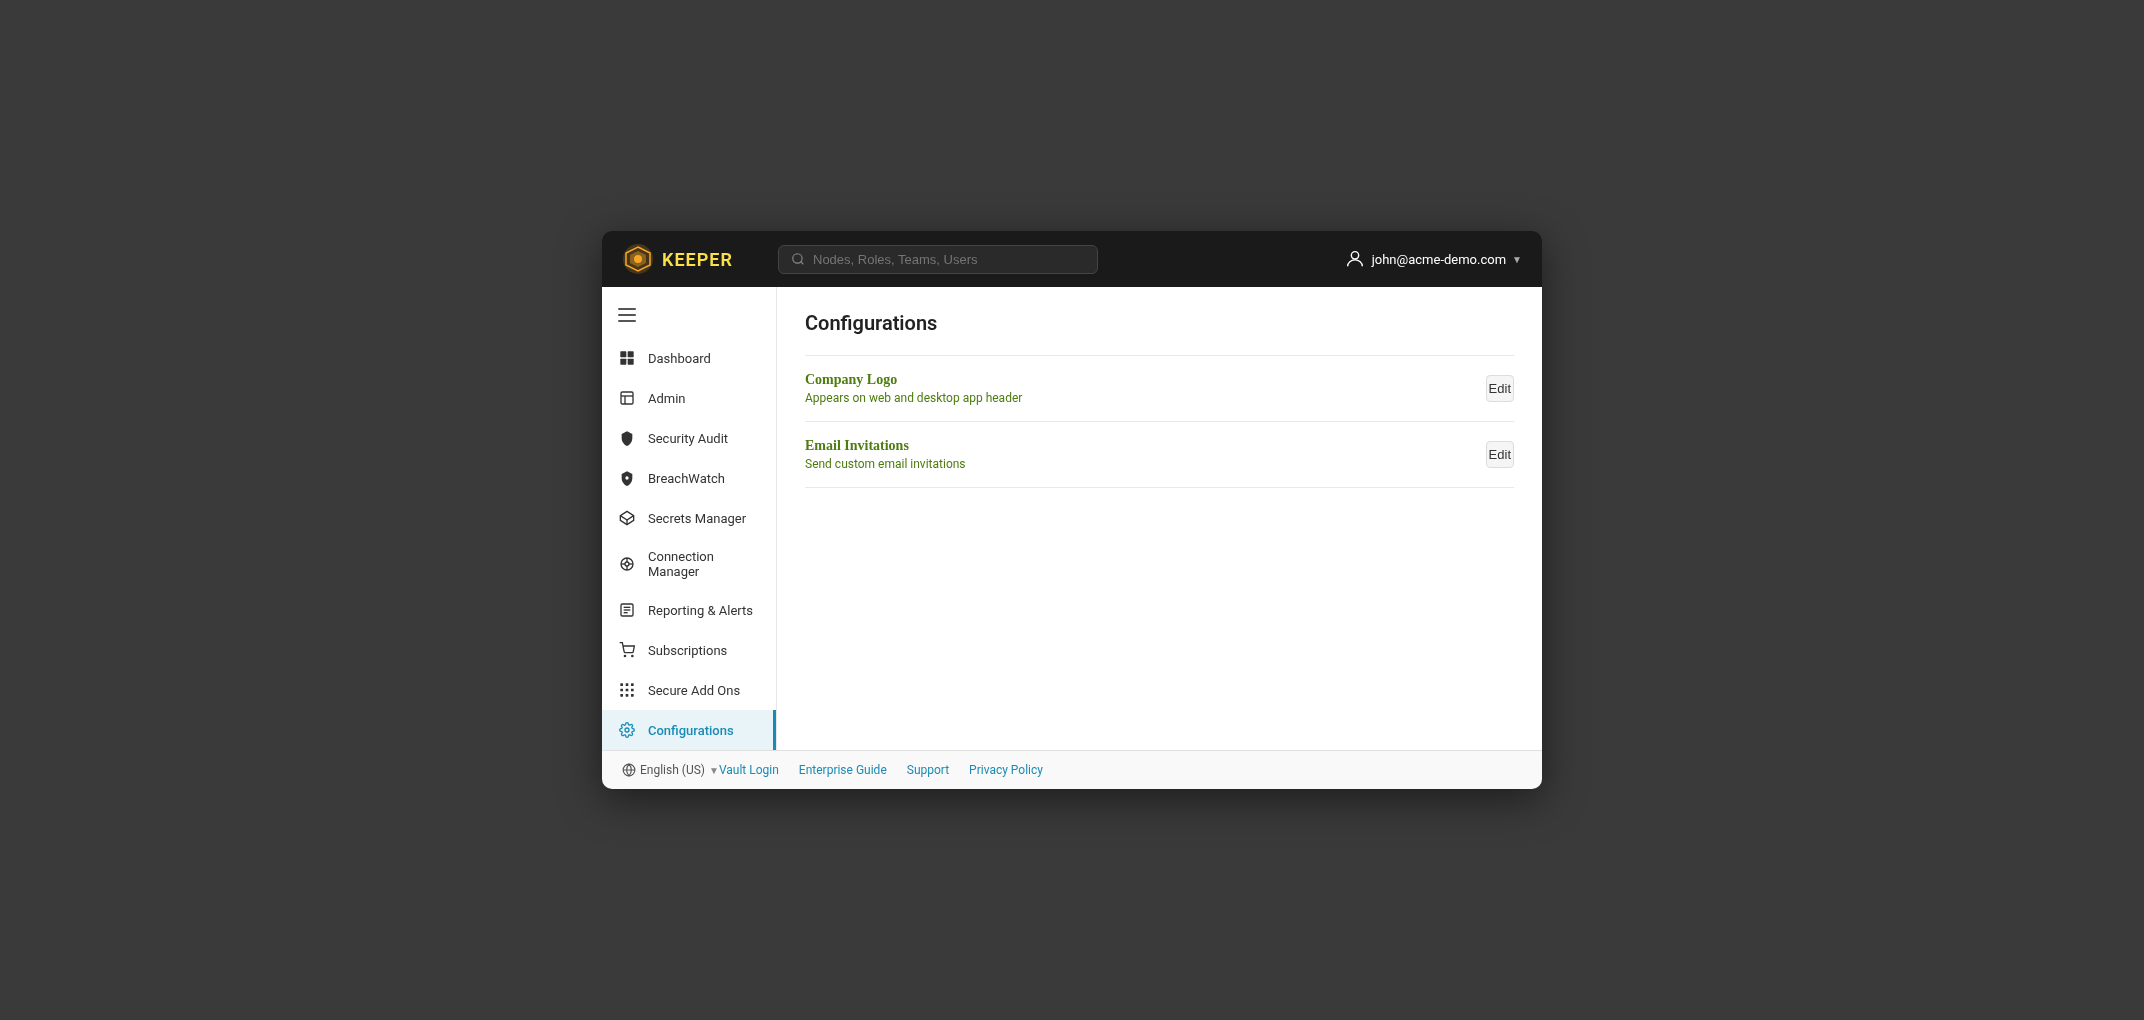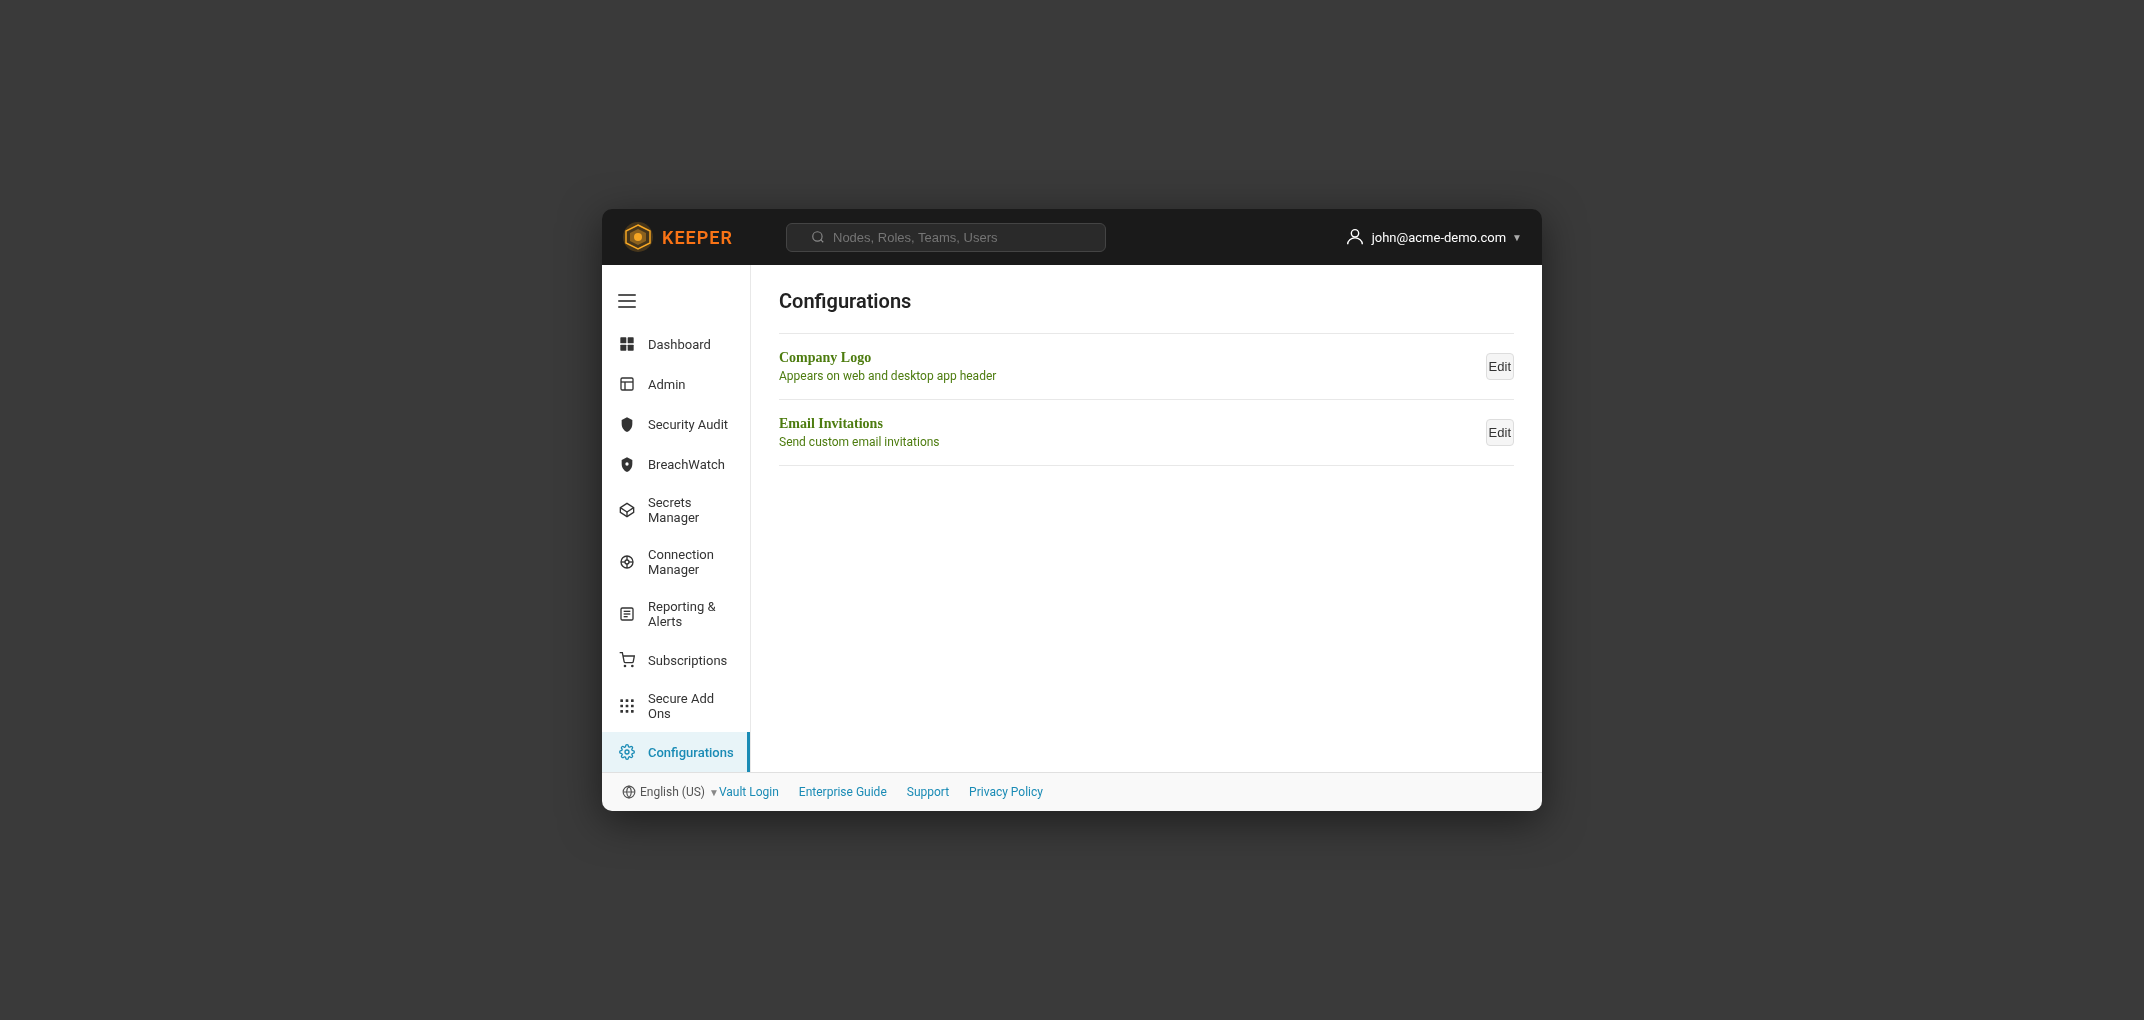--- a/index.html
+++ b/index.html
@@ -33,36 +33,36 @@
       display: flex;
       align-items: center;
       gap: 8px;
       min-width: 140px;
     }
     .logo-icon {
       width: 32px;
       height: 32px;
     }
     .logo-text {
-      color: #f97316;
+      color: #fde047;
       font-size: 18px;
       font-weight: 600;
       letter-spacing: 1px;
     }
     .search-bar {
       flex: 1;
       max-width: 320px;
       background: #2a2a2a;
       border: 1px solid #444;
       border-radius: 6px;
       display: flex;
       align-items: center;
-      padding: 6px 24px;
+      padding: 6px 12px;
       gap: 8px;
-      margin: 0 auto 0 8px;
+      margin: 0 auto 0 0;
     }
     .search-input {
       background: transparent;
       border: none;
       outline: none;
       color: #aaa;
       font-size: 13px;
       width: 100%;
     }
     .search-icon-svg {
@@ -87,26 +87,26 @@
       color: #aaa;
     }
     
     .main-layout {
       display: flex;
       flex: 1;
       background: #f5f5f5;
     }
     
     .sidebar {
-      width: 149px;
+      width: 175px;
       background: #ffffff;
       border-right: 1px solid #e8e8e8;
       display: flex;
       flex-direction: column;
-      padding-top: 16px;
+      padding-top: 8px;
     }
     .sidebar-hamburger {
       padding: 12px 16px;
       cursor: pointer;
       color: #555;
       font-size: 16px;
     }
     .sidebar-item {
       display: flex;
       align-items: center;

